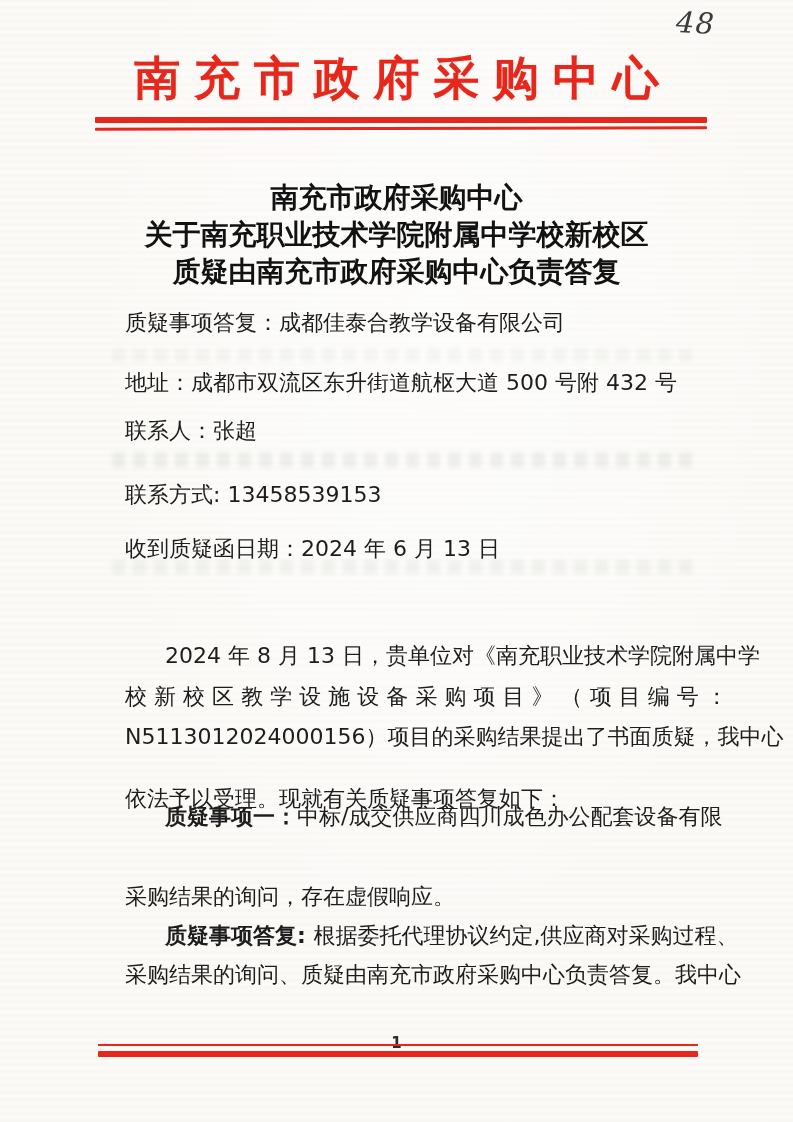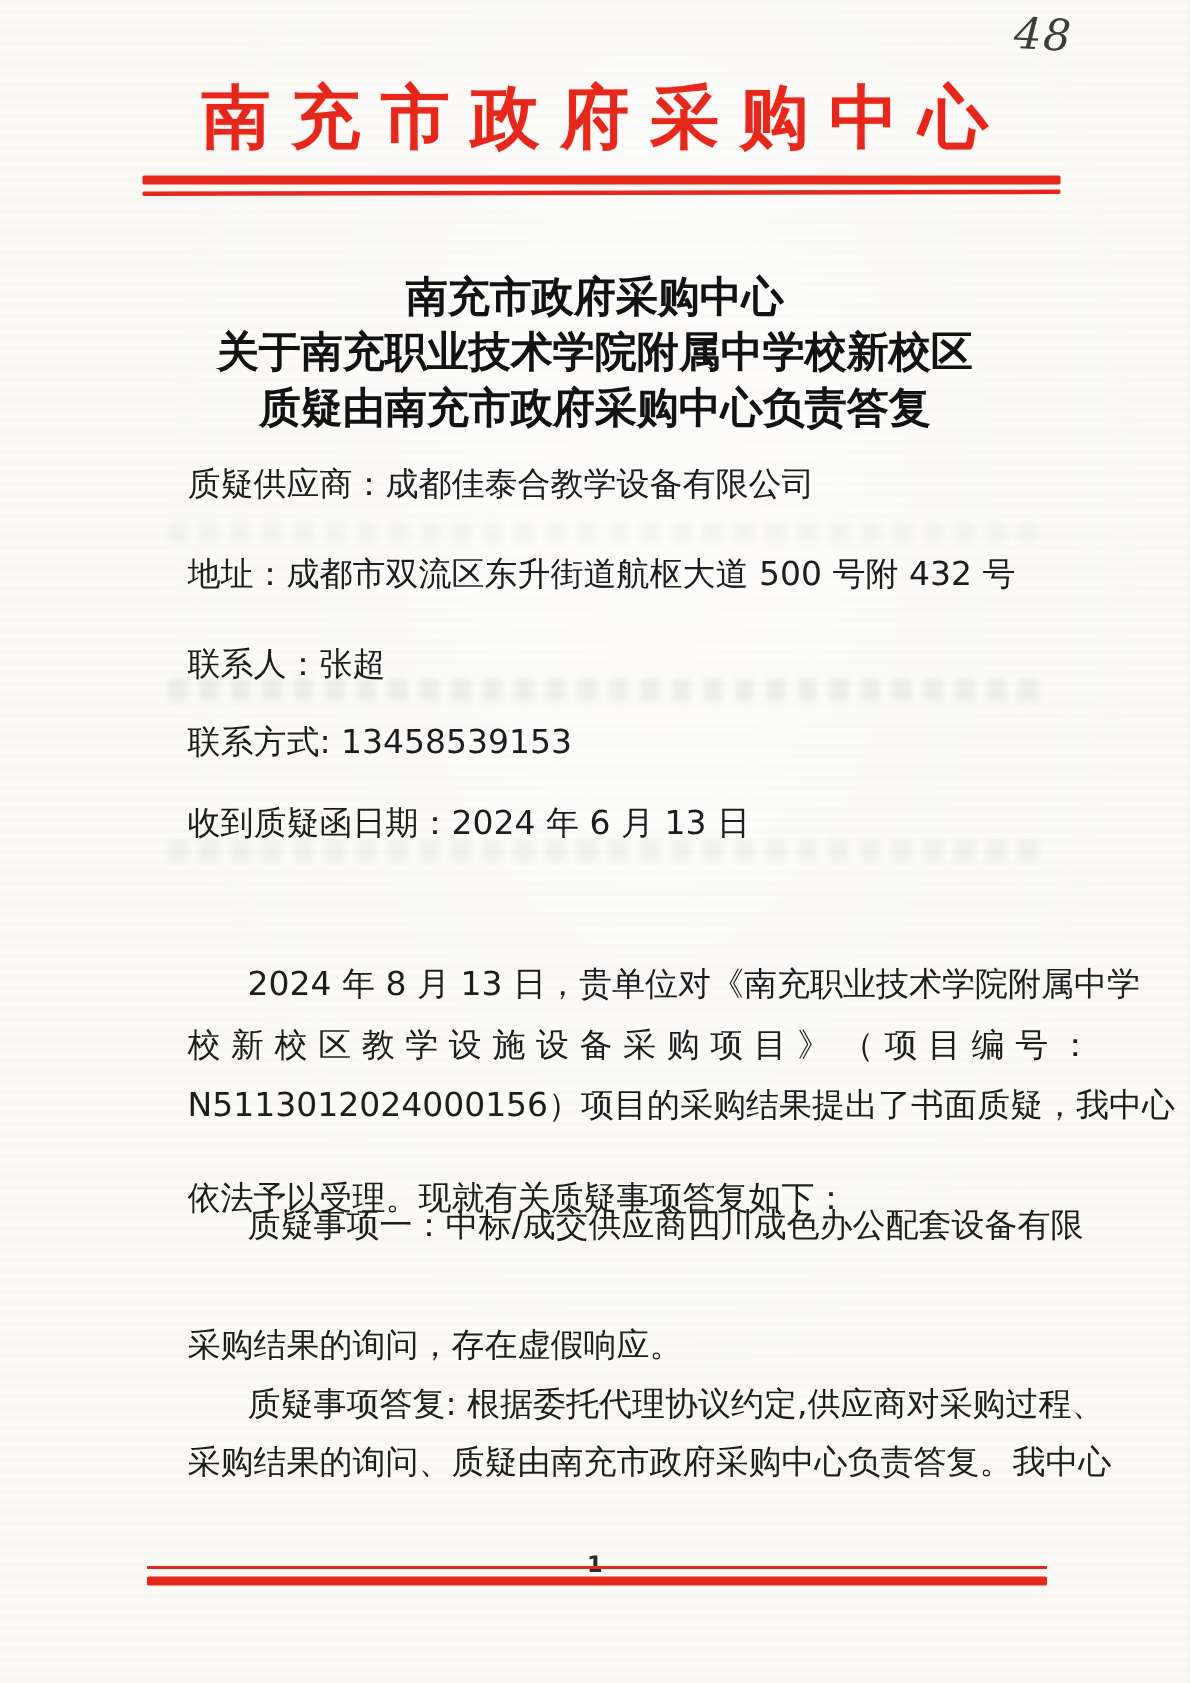--- a/index.html
+++ b/index.html
@@ -47,32 +47,32 @@
     font-weight:bold;
     font-size:28px; line-height:37px;
     color:#121212;
   }
   
   .meta-row{
     position:absolute; left:125px;
     font-size:22px; color:#1d1d1d;
     white-space:nowrap;
   }
-  .m0{top:308px}.m1{top:368px}.m2{top:428px}.m3{top:480px}.m4{top:534px}
+  .m0{top:308px}.m1{top:368px}.m2{top:416px}.m3{top:480px}.m4{top:534px}
   
   .salutation{
     position:absolute; left:125px; top:599px;
     font-size:22px; color:#1d1d1d; white-space:nowrap;
   }
   .body-line{
     position:absolute; left:125px; width:560px;
     font-size:22px; color:#1d1d1d;
     white-space:nowrap;
   }
-  .body-line .prefix{font-weight:normal;}
+  .body-line .prefix{font-weight:bold;}
   .indent{padding-left:40px;}
   .wide{letter-spacing:0.32em;}
   .b0{top:641px}.b1{top:682px}.b2{top:722px}.b3{top:784px}
   .b4{top:802px}.b5{top:842px}.b6{top:882px}.b7{top:921px}.b8{top:960px}
   
   .bleed{
     position:absolute; left:112px; width:586px; height:14px;
     background:repeating-linear-gradient(90deg,
       rgba(95,105,95,.16) 0 13px, rgba(95,105,95,0) 13px 21px);
     filter:blur(2.2px);
@@ -105,21 +105,21 @@
     <div class="rule-thin"></div>
   </div>
 
   <div class="doc-title">
     <div>南充市政府采购中心</div>
     <div>关于南充职业技术学院附属中学校新校区</div>
     <div>质疑由南充市政府采购中心负责答复</div>
   </div>
 
   <div class="meta-row m0">
-    <span>质疑供应商：</span><span>成都佳泰合教学设备有限公司</span>
+    <span>质疑事项答复：</span><span>成都佳泰合教学设备有限公司</span>
   </div>
   <div class="meta-row m1">
     <span>地址：</span><span>成都市双流区东升街道航枢大道 500 号附 432 号</span>
   </div>
   <div class="meta-row m2">
     <span>联系人：</span><span>张超</span>
   </div>
   <div class="meta-row m3">
     <span>联系方式: </span><span>13458539153</span>
   </div>

